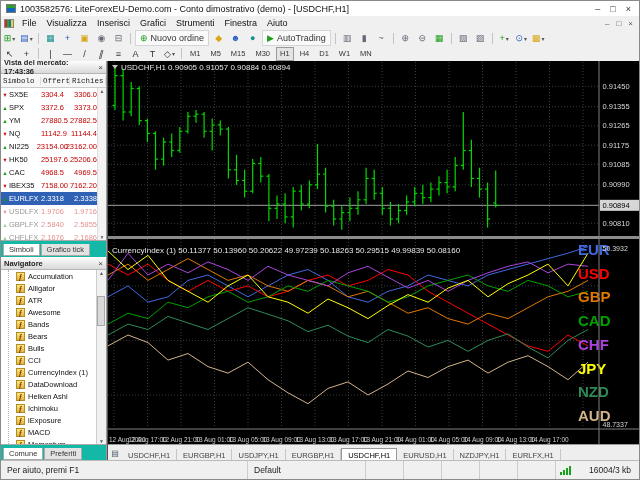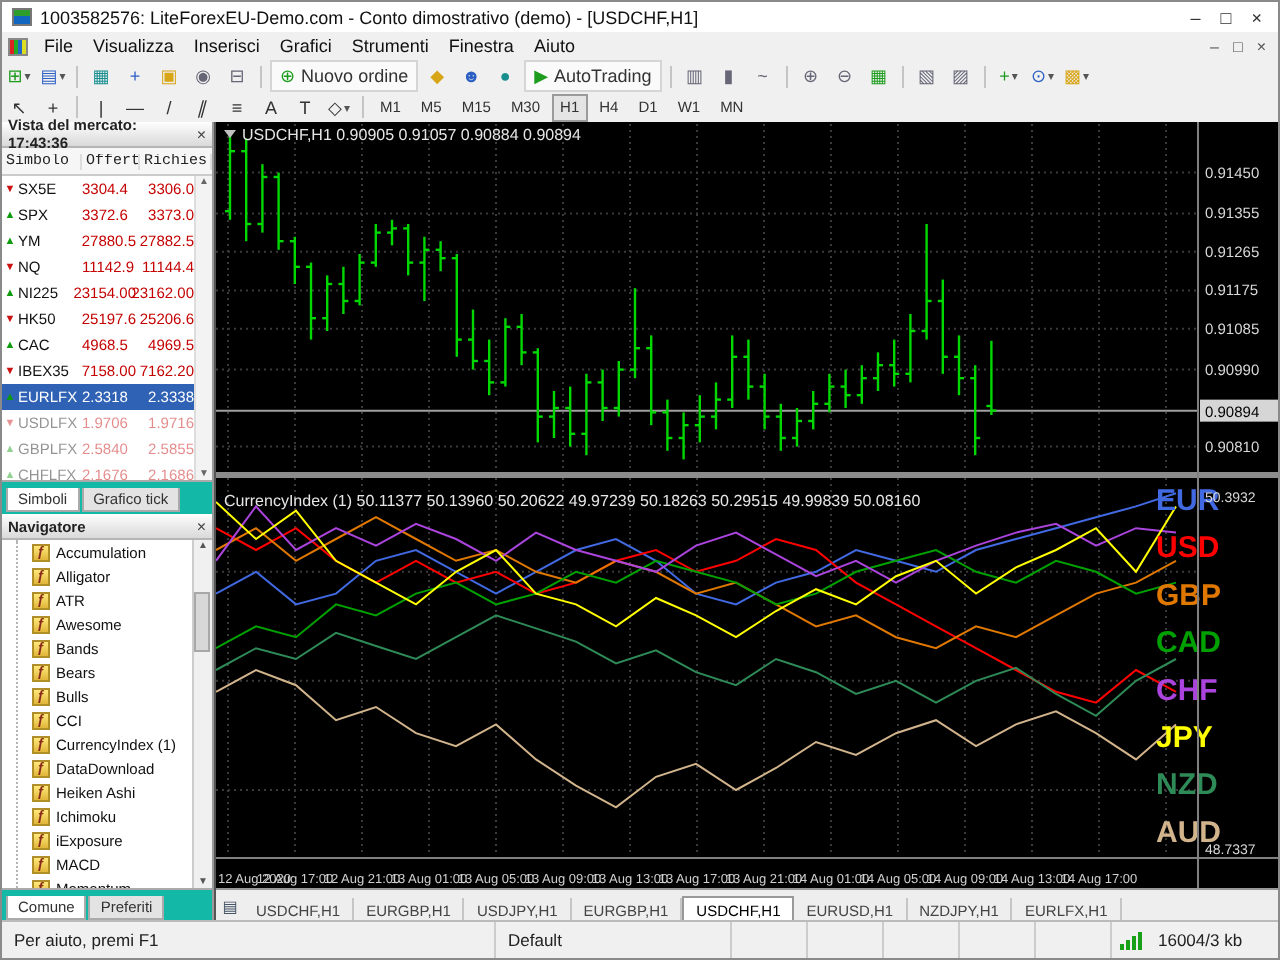--- a/index.html
+++ b/index.html
@@ -74,21 +74,21 @@
               display:flex;align-items:flex-end;font-size:7.5px;}
   .ctab-icon{width:14px;text-align:center;color:#456;font-size:8px;align-self:center;}
   .ctab{padding:2px 6px 1px;border-right:1px solid #c6c6c6;color:#444;}
   .ctab.active{background:#fff;border:1px solid #999;border-bottom:none;color:#000;}
   
   .statusbar{position:absolute;bottom:0;left:0;right:0;height:18px;background:#f0f0f0;border-top:1px solid #bbb;
              display:flex;align-items:center;font-size:8.5px;color:#222;}
   .sb-help{flex:1;padding:0 6px;}
   .sb-default{width:118px;padding:0 6px;border-left:1px solid #ccc;height:100%;display:flex;align-items:center;box-sizing:border-box;}
   .sb-seg{width:38px;height:100%;border-left:1px solid #ccc;box-sizing:border-box;}
-  .sb-conn{width:84px;height:100%;border-left:1px solid #ccc;display:flex;align-items:center;gap:8px;padding:0 4px;box-sizing:border-box;}
+  .sb-conn{width:84px;height:100%;border-left:1px solid #ccc;display:flex;align-items:center;gap:18px;padding:0 4px;box-sizing:border-box;}
   .conn-bars{display:flex;align-items:flex-end;gap:1px;height:10px;}
   .conn-bars i{display:block;width:2px;background:#18a018;}
 </style>
 </head>
 <body>
 
 <div id="app">
 
   <div class="titlebar">
     <span class="title-icon"></span>

